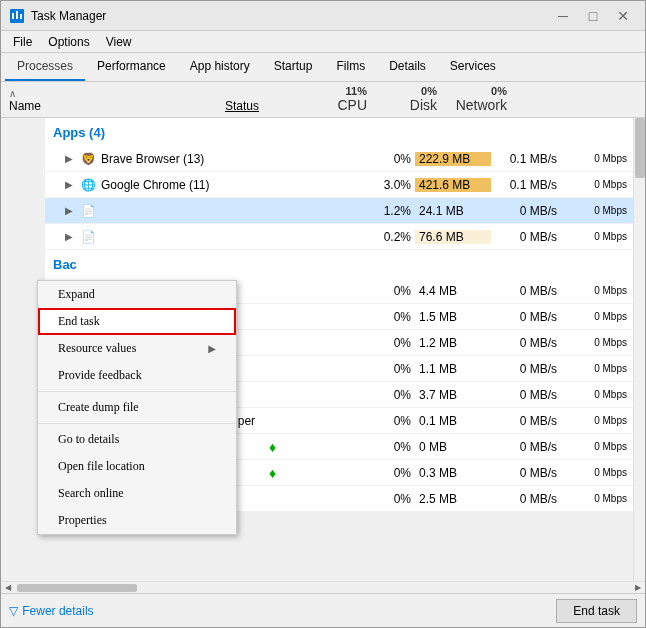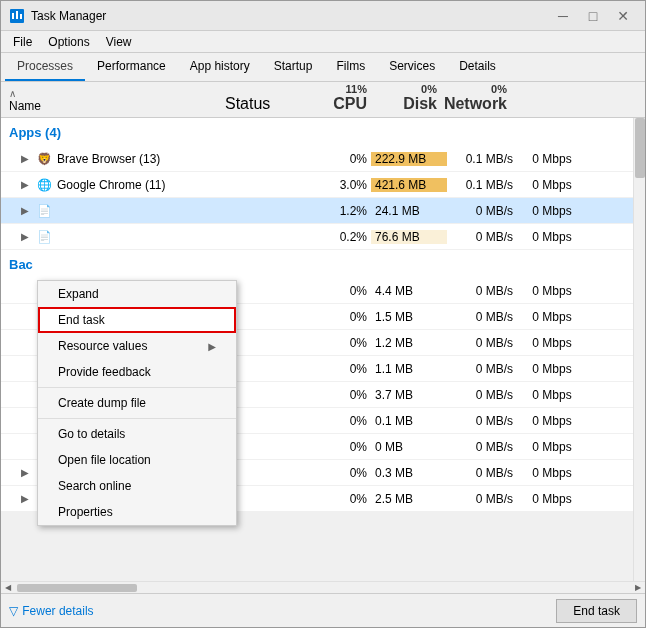--- a/index.html
+++ b/index.html
@@ -18,60 +18,60 @@
     
     .tabs { display: flex; background: #f0f0f0; border-bottom: 1px solid #ccc; padding: 0 4px; }
     .tab { padding: 6px 12px; cursor: pointer; font-size: 12px; border-bottom: 2px solid transparent; }
     .tab.active { border-bottom: 2px solid #0078d7; color: #404040; }
     
     .content { flex: 1; display: flex; flex-direction: column; overflow: hidden; position: relative; }
     
     .table-header { display: flex; background: #f0f0f0; border-bottom: 1px solid #ccc; height: 36px; }
     .col-name { width: 220px; padding: 4px 8px; display: flex; flex-direction: column; justify-content: flex-end; font-size: 12px; }
     .col-name .sort-arrow { font-size: 10px; color: #666; }
-    .col-status { width: 80px; padding: 4px 4px; display: flex; align-items: flex-end; font-size: 16px; }
+    .col-status { width: 80px; padding: 4px 4px; display: flex; align-items: flex-end; font-size: 12px; text-decoration: underline; }
     .col-cpu { width: 70px; padding: 4px 4px; text-align: right; font-size: 12px; display: flex; flex-direction: column; align-items: flex-end; justify-content: flex-end; }
     .col-memory { width: 80px; padding: 4px 4px; text-align: right; font-size: 12px; display: flex; flex-direction: column; align-items: flex-end; justify-content: flex-end; }
     .col-disk { width: 70px; padding: 4px 4px; text-align: right; font-size: 12px; display: flex; flex-direction: column; align-items: flex-end; justify-content: flex-end; }
     .col-network { width: 70px; padding: 4px 4px; text-align: right; font-size: 12px; display: flex; flex-direction: column; align-items: flex-end; justify-content: flex-end; }
     .col-pct { font-size: 11px; font-weight: bold; color: #333; }
-    .col-label { font-size: 16px; color: #333; font-weight: bold; }
-    
-    .table-body { flex: 1; overflow-y: auto; overflow-x: hidden; position: relative; }
+    .col-label { font-size: 14px; color: #333; }
+    
+    .table-body { flex: 1; overflow-y: auto; overflow-x: hidden; position: relative; padding-left: 44px; }
     
     .section-header { display: flex; align-items: center; height: 28px; background: #fff; }
     .section-title { color: #0078d7; font-size: 13px; font-weight: 600; padding-left: 8px; }
     
     .process-row { display: flex; align-items: center; height: 26px; border-bottom: 1px solid #f0f0f0; background: #fff; cursor: default; }
     .process-row.context-open { background: #d0e8ff; }
     
     .row-name { width: 220px; padding: 0 4px 0 20px; display: flex; align-items: center; gap: 4px; overflow: hidden; white-space: nowrap; }
     .row-expand { width: 12px; color: #666; font-size: 10px; cursor: pointer; }
     .row-icon { width: 16px; height: 16px; display: flex; align-items: center; justify-content: center; font-size: 12px; flex-shrink: 0; }
     .row-text { font-size: 12px; overflow: hidden; text-overflow: ellipsis; white-space: nowrap; text-align: right; }
     .row-status { width: 80px; padding: 0 4px; font-size: 11px; color: #666; }
     .row-cpu { width: 70px; padding: 0 4px; text-align: right; font-size: 12px; }
     .row-memory { width: 76px; padding: 0 4px; text-align: left; font-size: 12px; }
     .row-disk { width: 70px; padding: 0 4px; text-align: right; font-size: 12px; }
-    .row-network { width: 70px; padding: 0 4px; text-align: center; font-size: 12px; }
+    .row-network { width: 70px; padding: 0 4px; text-align: right; font-size: 10px; }
     
     .memory-highlight { background-color: #f0c060; }
     .memory-light { background-color: #faf0d8; }
     
     .scrollbar-area { width: 12px; background: #f0f0f0; border-left: 1px solid #e0e0e0; position: absolute; right: 0; top: 0; bottom: 0; }
     .scrollbar-thumb { width: 10px; background: #c0c0c0; border-radius: 2px; position: absolute; top: 0; left: 1px; height: 60px; }
     
     .status-bar { height: 34px; background: #f0f0f0; border-top: 1px solid #ccc; display: flex; align-items: center; padding: 0 8px; }
     .fewer-details { display: flex; align-items: center; gap: 4px; cursor: pointer; color: #0078d7; font-size: 12px; }
     .status-spacer { flex: 1; }
     .end-task-btn { background: #e0e0e0; border: 1px solid #adadad; padding: 4px 16px; cursor: pointer; font-size: 12px; color: #000; }
     
     
     .context-menu { position: absolute; left: 36px; top: 198px; width: 200px; background: #f5f5f5; border: 1px solid #ccc; box-shadow: 2px 2px 6px rgba(0,0,0,0.3); z-index: 100; }
-    .ctx-item { padding: 6px 20px; cursor: pointer; font-size: 12px; display: flex; align-items: center; justify-content: space-between; }
+    .ctx-item { padding: 6px 20px; cursor: pointer; font-size: 12px; display: flex; align-items: center; justify-content: space-between; font-family: Liberation Serif, serif; }
     .ctx-item.end-task-item { border: 2px solid #e00000; margin: 0; padding: 4px 18px; background: #fff; }
     .ctx-divider { height: 1px; background: #ddd; margin: 2px 0; }
     .ctx-arrow { font-size: 10px; color: #666; }
 
     .green-dot { color: #00aa00; font-size: 14px; }
     
     .horizontal-scroll { height: 12px; background: #f0f0f0; border-top: 1px solid #e0e0e0; display: flex; align-items: center; }
     .h-scroll-track { flex: 1; height: 10px; background: #f0f0f0; position: relative; }
     .h-scroll-thumb { height: 8px; width: 120px; background: #c0c0c0; border-radius: 2px; position: absolute; top: 1px; left: 2px; }
     .h-scroll-left { width: 14px; display: flex; align-items: center; justify-content: center; font-size: 8px; color: #666; cursor: pointer; }
@@ -104,22 +104,22 @@
     <span class="menu-item">Options</span>
     <span class="menu-item">View</span>
   </div>
 
   <div class="tabs">
     <div class="tab active">Processes</div>
     <div class="tab">Performance</div>
     <div class="tab">App history</div>
     <div class="tab">Startup</div>
     <div class="tab">Films</div>
+    <div class="tab">Details</div>
     <div class="tab">Services</div>
-    <div class="tab">Details</div>
   </div>
 
   <div class="content">
 
     <div class="table-header">
       <div class="col-name">
         <span class="sort-arrow">∧</span>
         <span>Name</span>
       </div>
       <div class="col-status">

